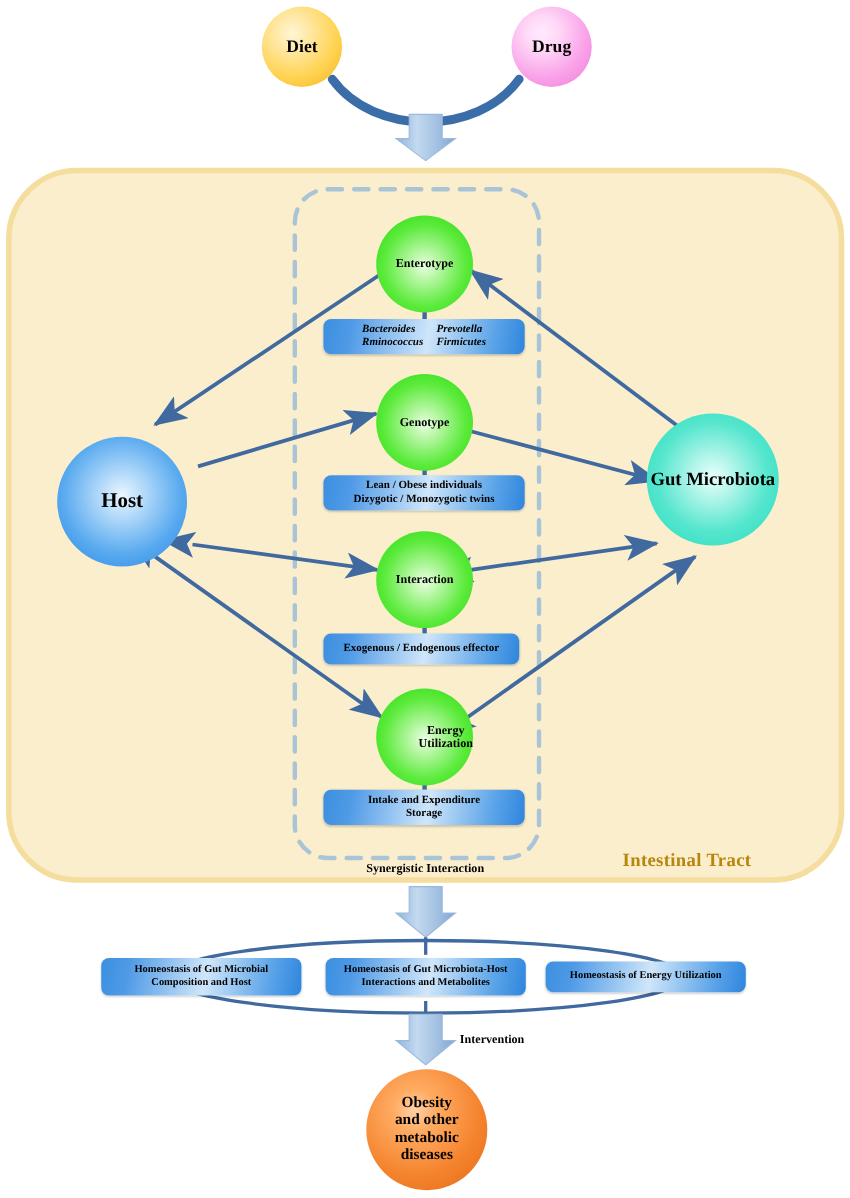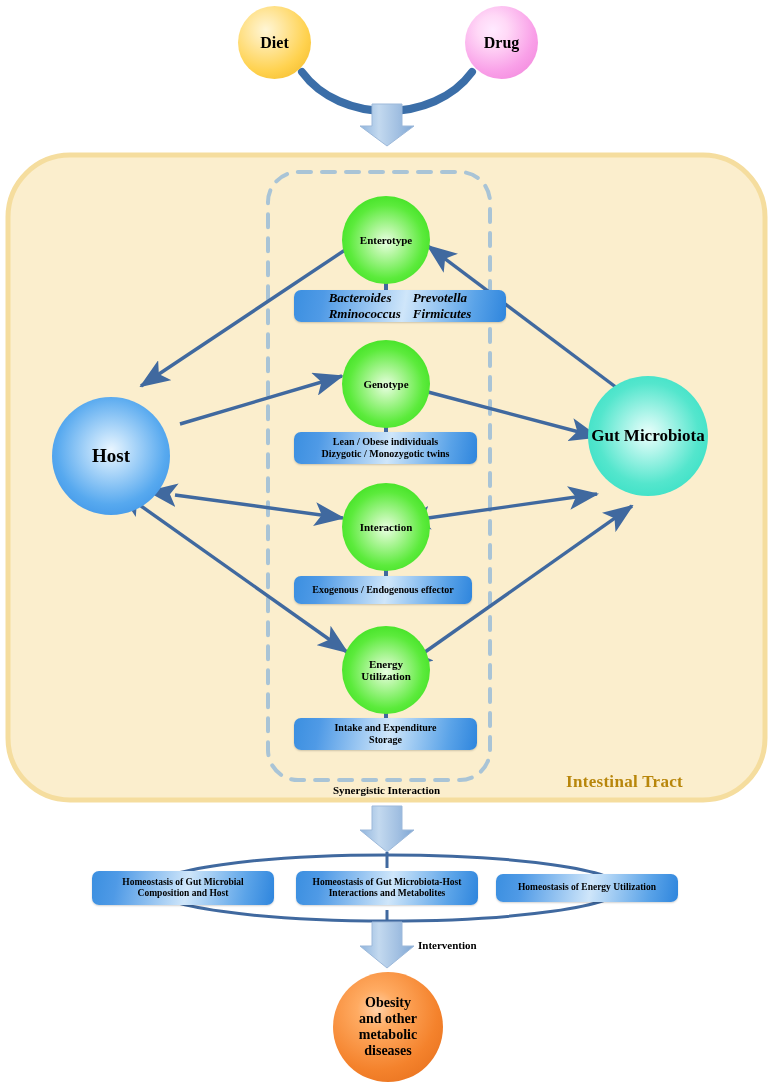--- a/index.html
+++ b/index.html
@@ -167,21 +167,21 @@
   </div>
 
   <div class="circle-node sphere-microbiota" style="left:588px; top:376px; width:120px; height:120px; font-size:17px;">
     <span>Gut Microbiota</span>
   </div>
 
   <div class="circle-node sphere-green" style="left:342px; top:196px; width:88px; height:88px; font-size:11px;">
     <span>Enterotype</span>
   </div>
 
-  <div class="box-blue" style="left:294px; top:290px; width:212px; height:32px; font-size:13px;">
+  <div class="box-blue" style="left:294px; top:290px; width:183px; height:32px; font-size:10px;">
     <div class="two-col">
       <span class="italic-sci">Bacteroides</span>
       <span class="italic-sci">Prevotella</span>
       <span class="italic-sci">Rminococcus</span>
       <span class="italic-sci">Firmicutes</span>
     </div>
   </div>
 
   <div class="circle-node sphere-green" style="left:342px; top:340px; width:88px; height:88px; font-size:11px;">
     <span>Genotype</span>
@@ -195,21 +195,21 @@
   </div>
 
   <div class="circle-node sphere-green" style="left:342px; top:483px; width:88px; height:88px; font-size:11px;">
     <span>Interaction</span>
   </div>
 
   <div class="box-blue" style="left:294px; top:576px; width:178px; height:28px; font-size:10px;">
     <div>Exogenous / Endogenous effector</div>
   </div>
 
-  <div class="circle-node sphere-green" style="left:342px; top:626px; width:88px; height:88px; font-size:11px;">
+  <div class="circle-node sphere-green" style="left:342px; top:626px; width:88px; height:88px; font-size:11px;justify-content:flex-end;">
     <div>
       <div>Energy</div>
       <div>Utilization</div>
     </div>
   </div>
 
   <div class="box-blue" style="left:294px; top:718px; width:183px; height:32px; font-size:10px;">
     <div>
       <div>Intake and Expenditure</div>
       <div>Storage</div>

